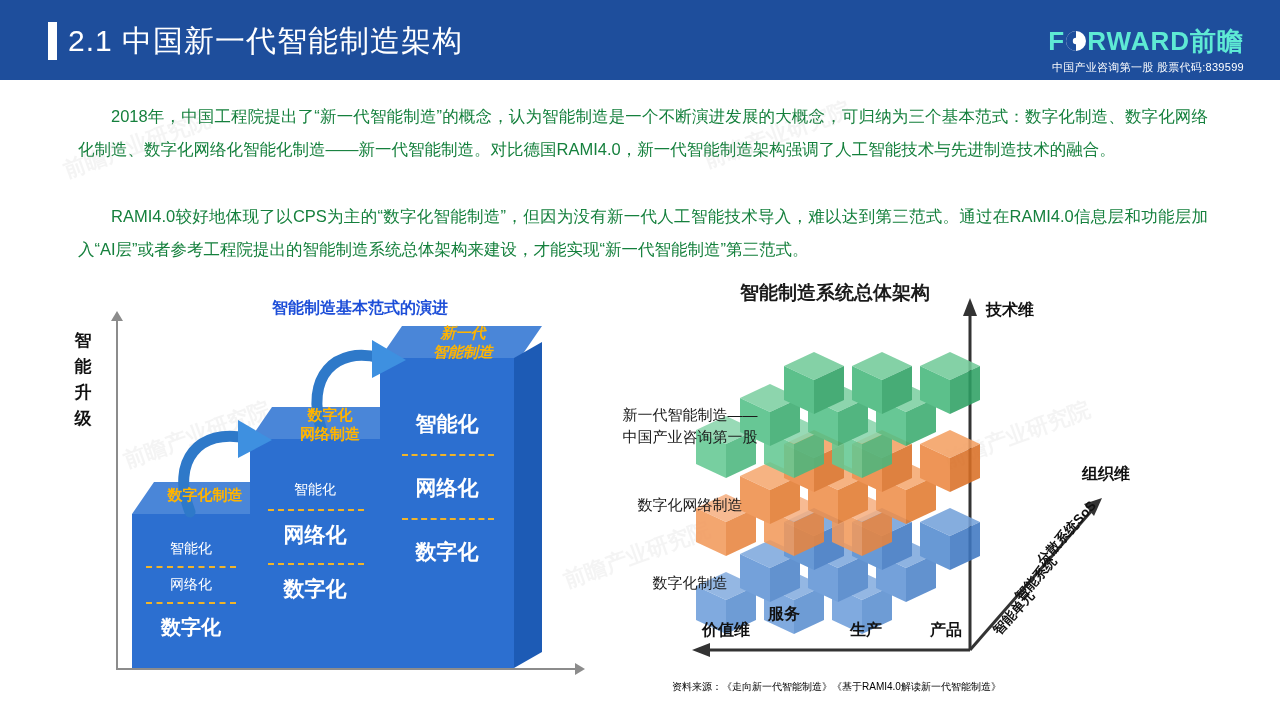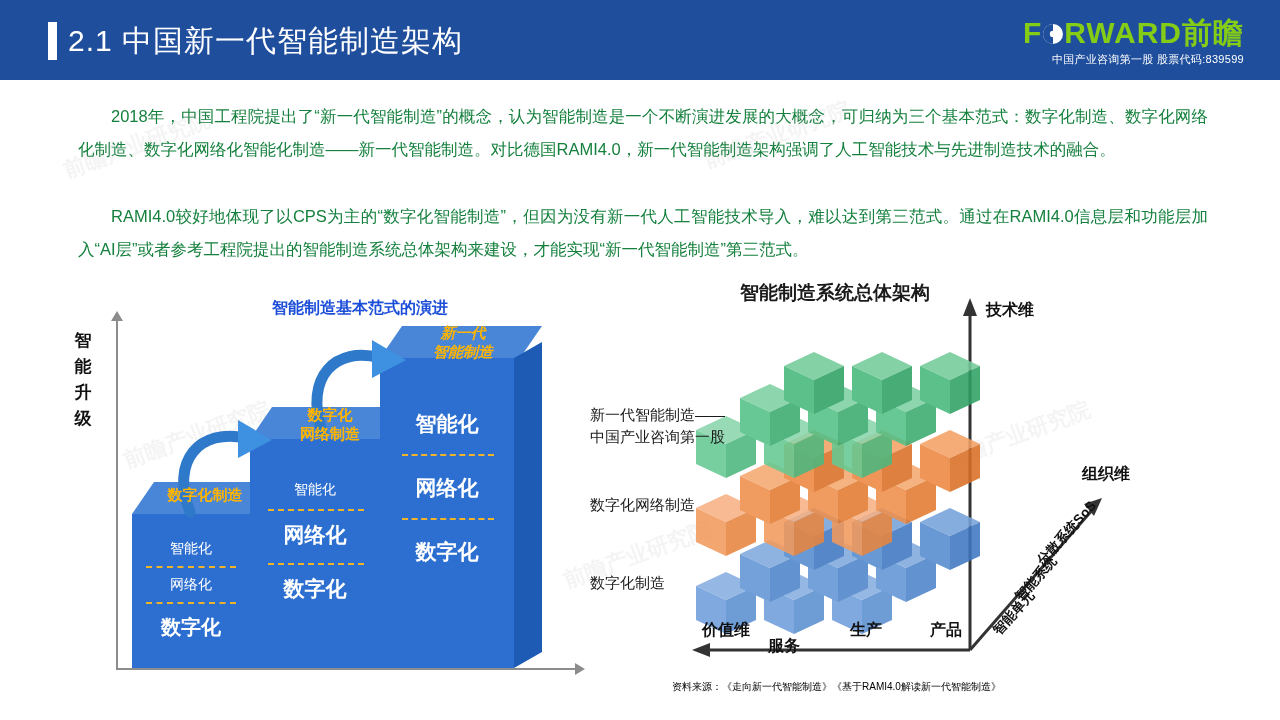--- a/index.html
+++ b/index.html
@@ -22,22 +22,22 @@
   }
   .header-title {
     position:absolute; left:68px; top:20px;
     font-size:30px; color:#ffffff; letter-spacing:1px;
     white-space:nowrap; line-height:42px;
   }
   .logo-wrap {
     position:absolute; right:36px; top:16px; text-align:right;
   }
   .logo-main {
-    font-size:30px; font-weight:bold; color:#84cc16;
-    letter-spacing:1px; line-height:34px; white-space:nowrap;
+    font-size:26px; font-weight:bold; color:#5eead4;
+    letter-spacing:1px; line-height:34px; white-space:nowrap;margin-top:8px;
   }
   .logo-sub {
     font-size:11px; color:#ffffff; line-height:16px;
     margin-top:1px; white-space:nowrap; letter-spacing:0.3px;
   }
 
   
   .para {
     position:absolute; left:78px; width:1130px;
     font-size:16.5px; color:#15803d; line-height:33px;
@@ -92,21 +92,21 @@
 
   .arrow-svg { position:absolute; left:0; top:0; pointer-events:none; }
 
   
   .right-fig { position:absolute; left:600px; top:272px; width:660px; height:400px; }
   .right-title {
     position:absolute; left:140px; top:8px;
     font-size:19px; font-weight:bold; color:#1a1a1a; white-space:nowrap;
   }
   .cube-label {
-    position:absolute; font-size:15px; color:#1a1a1a; text-align:left;
+    position:absolute; font-size:15px; color:#1a1a1a; text-align:center;
     line-height:22px; white-space:nowrap;
   }
   .axis-name {
     position:absolute; font-size:16px; font-weight:bold; color:#111;
     white-space:nowrap;
   }
   .tick-label {
     position:absolute; font-size:16px; font-weight:bold; color:#111;
     white-space:nowrap;
   }
@@ -401,21 +401,21 @@
     <div>新一代智能制造——</div>
     <div>中国产业咨询第一股</div>
   </div>
   <div class="cube-label" style="left:-10px;top:222px;width:200px;">数字化网络制造</div>
   <div class="cube-label" style="left:-10px;top:300px;width:200px;">数字化制造</div>
 
   <div class="axis-name" style="left:386px;top:28px;">技术维</div>
   <div class="axis-name" style="left:102px;top:348px;">价值维</div>
   <div class="axis-name" style="left:482px;top:192px;">组织维</div>
 
-  <div class="tick-label" style="left:168px;top:364px;">服务</div>
+  <div class="tick-label" style="left:168px;top:332px;">服务</div>
   <div class="tick-label" style="left:250px;top:348px;">生产</div>
   <div class="tick-label" style="left:330px;top:348px;">产品</div>
 
   <div class="diag-label" style="left:440px;top:282px;transform:rotate(-48deg);">分散系统SoS</div>
   <div class="diag-label" style="left:418px;top:318px;transform:rotate(-48deg);">智能系统</div>
   <div class="diag-label" style="left:396px;top:352px;transform:rotate(-48deg);">智能单元</div>
 </div>
 
 <div class="source">资料来源：《走向新一代智能制造》《基于RAMI4.0解读新一代智能制造》</div>
 

